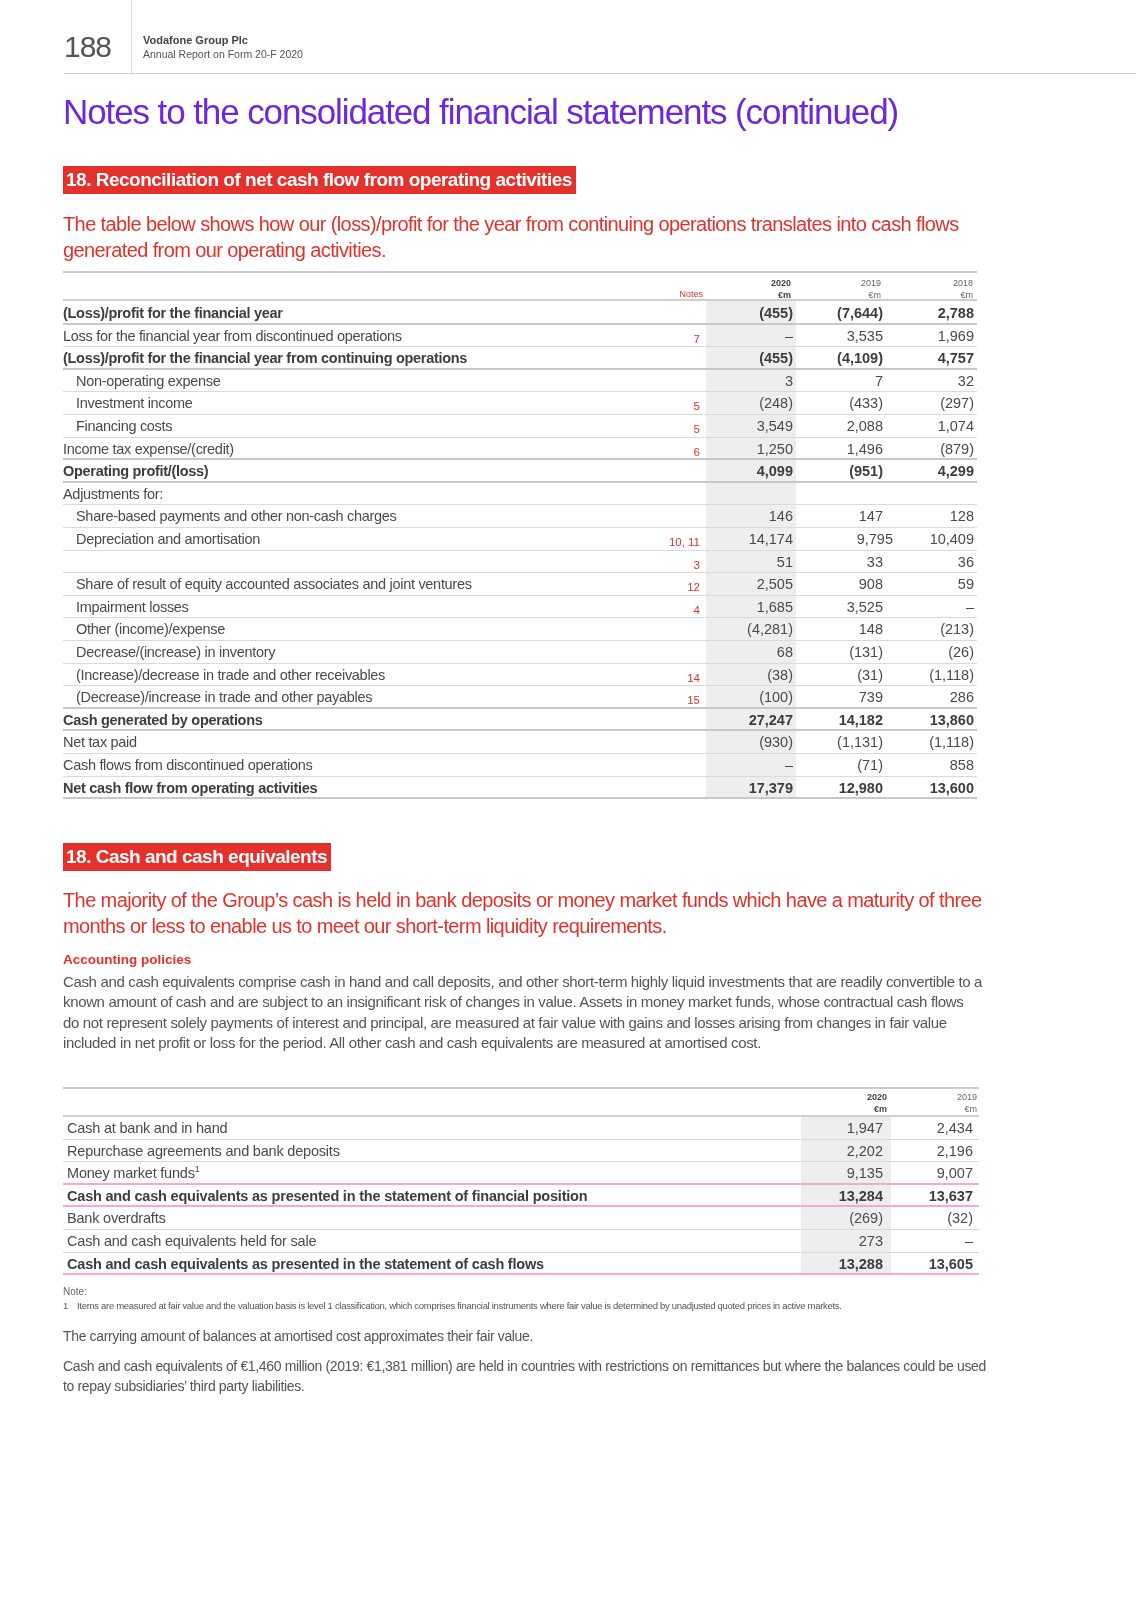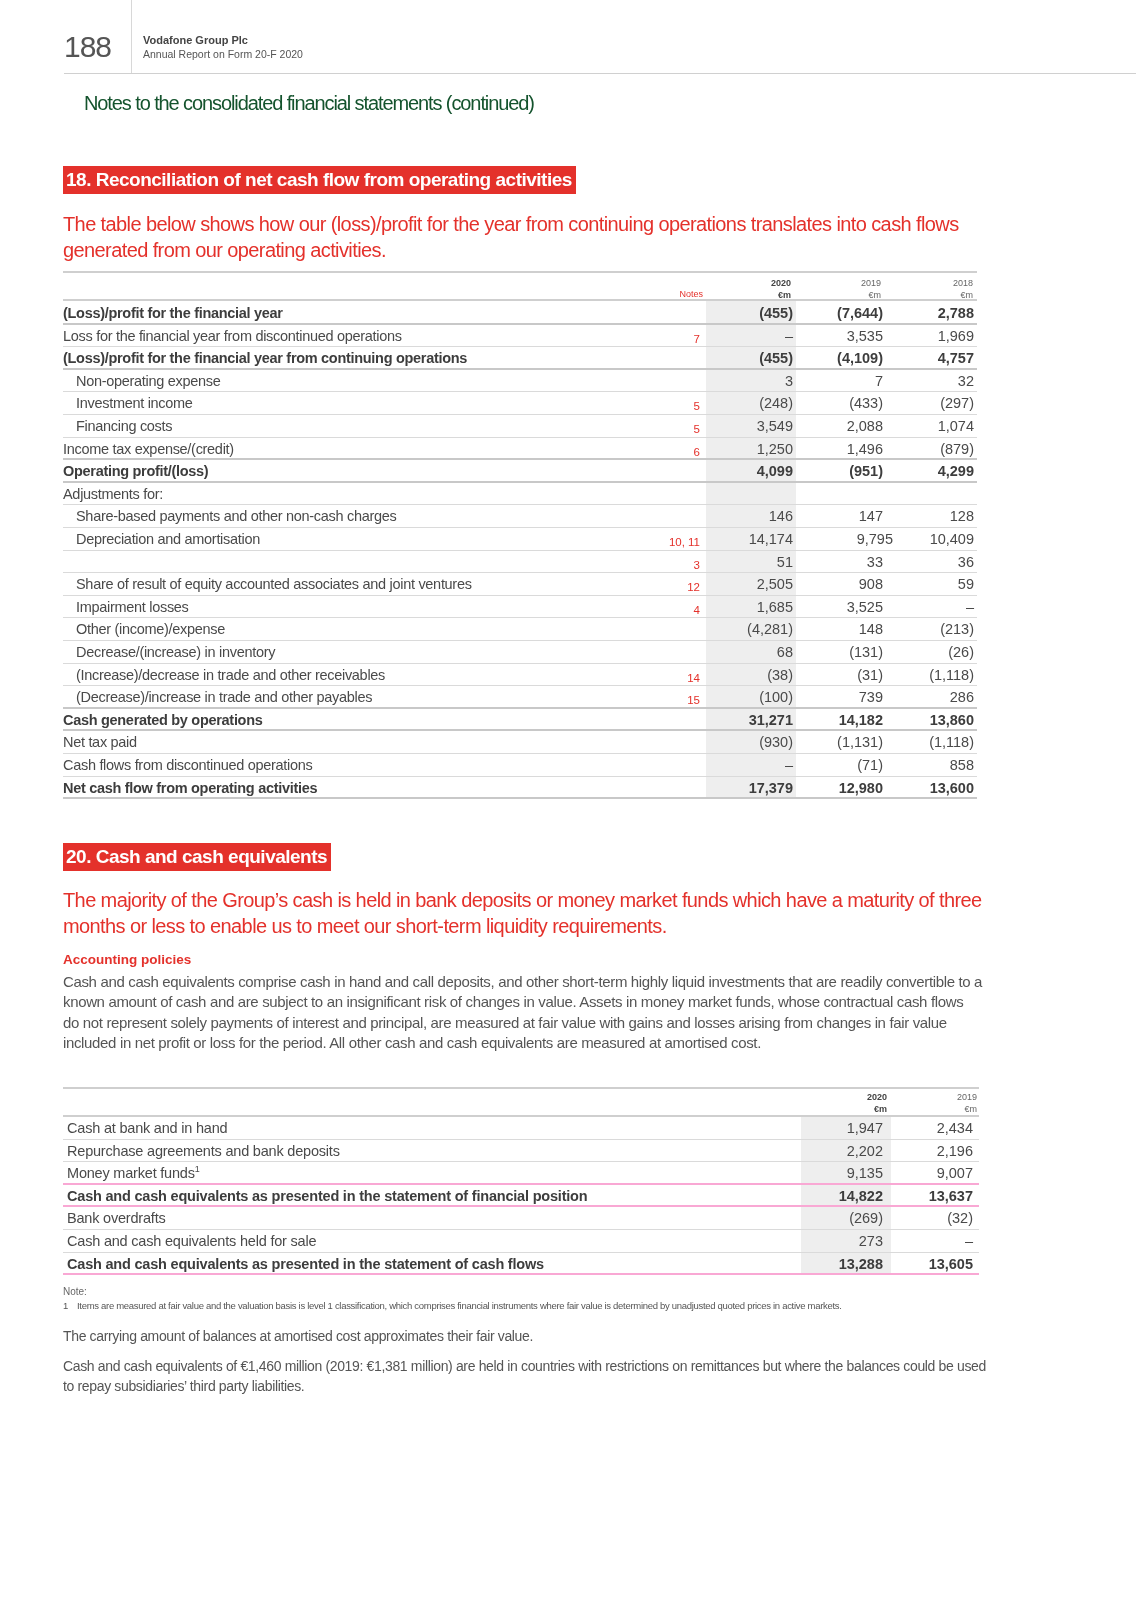--- a/index.html
+++ b/index.html
@@ -5,21 +5,21 @@
   * { box-sizing: border-box; margin: 0; padding: 0; }
   html, body { width: 1136px; height: 1606px; background: #ffffff; }
   body { position: relative; font-family: "Liberation Sans", "DejaVu Sans", sans-serif; color: #4a4a4a; overflow: hidden; }
 
   
   .page-number { position: absolute; left: 64px; top: 30px; font-size: 30px; color: #555; letter-spacing: -1px; font-weight: 300; }
   .vline { position: absolute; left: 131px; top: 0; width: 1px; height: 73px; background: #d8d8d8; }
   .company { position: absolute; left: 143px; top: 34px; font-size: 11px; font-weight: bold; color: #444; }
   .report { position: absolute; left: 143px; top: 48px; font-size: 10.5px; color: #555; }
   .hline { position: absolute; left: 64px; top: 73px; width: 1072px; height: 1px; background: #d0d0d0; }
-  .page-title { position: absolute; left: 63px; top: 92px; font-size: 20px; color: #14532d; letter-spacing: -1.1px; font-weight: 300; margin-left: 21px; }
+  .page-title { position: absolute; left: 63px; top: 92px; font-size: 35px; color: #6d28d9; letter-spacing: -1.1px; font-weight: 300; }
 
   
   .section-badge { position: absolute; left: 63px; background: #e4312b; color: #fff; font-weight: bold; font-size: 19px; padding: 3px 4px 3px 3px; letter-spacing: -0.5px; white-space: nowrap; }
   .section-lead { position: absolute; left: 63px; color: #e4312b; font-size: 20px; line-height: 26px; letter-spacing: -0.6px; width: 920px; }
   .tbl-topline { position: absolute; left: 63px; height: 2px; background: #cfcfcf; }
   .t1-head { position: absolute; left: 63px; top: 275px; width: 914px; height: 26px; border-bottom: 2px solid #cfcfcf; }
   .t1-head .notes { position: absolute; left: 612px; top: 14px; width: 28px; text-align: right; color: #e4312b; font-size: 9px; }
   .t1-head .col { position: absolute; top: 2px; text-align: right; font-size: 9px; line-height: 12px; color: #666; }
   .t1-head .col.bold { font-weight: bold; color: #444; }
 
@@ -205,21 +205,21 @@
     <div class="row thick" style="top: 686.2px;">
       <span class="lbl indent">(Decrease)/increase in trade and other payables</span>
       <span class="note">15</span>
       <span class="v" style="left:640px;width:90px;">(100)</span>
       <span class="v" style="left:730px;width:90px;">739</span>
       <span class="v" style="left:820px;width:91px;">286</span>
     </div>
     <div class="row bold thick" style="top: 708.8px;">
       <span class="lbl">Cash generated by operations</span>
       <span class="note"></span>
-      <span class="v" style="left:640px;width:90px;">31,271</span>
+      <span class="v" style="left:640px;width:90px;">27,247</span>
       <span class="v" style="left:730px;width:90px;">14,182</span>
       <span class="v" style="left:820px;width:91px;">13,860</span>
     </div>
     <div class="row" style="top: 731.4px;">
       <span class="lbl">Net tax paid</span>
       <span class="note"></span>
       <span class="v" style="left:640px;width:90px;">(930)</span>
       <span class="v" style="left:730px;width:90px;">(1,131)</span>
       <span class="v" style="left:820px;width:91px;">(1,118)</span>
     </div>
@@ -232,21 +232,21 @@
     </div>
     <div class="row bold thick" style="top: 776.6px;">
       <span class="lbl">Net cash flow from operating activities</span>
       <span class="note"></span>
       <span class="v" style="left:640px;width:90px;">17,379</span>
       <span class="v" style="left:730px;width:90px;">12,980</span>
       <span class="v" style="left:820px;width:91px;">13,600</span>
     </div>
   </div>
 
-<div class="section-badge" style="top:843px;">20. Cash and cash equivalents</div>
+<div class="section-badge" style="top:843px;">18. Cash and cash equivalents</div>
 <div class="section-lead" style="top:887px;">The majority of the Group’s cash is held in bank deposits or money market funds which have a maturity of three months or less to enable us to meet our short-term liquidity requirements.</div>
 <div class="policy-head">Accounting policies</div>
 <div class="policy-body">Cash and cash equivalents comprise cash in hand and call deposits, and other short-term highly liquid investments that are readily convertible to a known amount of cash and are subject to an insignificant risk of changes in value. Assets in money market funds, whose contractual cash flows do not represent solely payments of interest and principal, are measured at fair value with gains and losses arising from changes in fair value included in net profit or loss for the period. All other cash and cash equivalents are measured at amortised cost.</div>
 
 <div class="shade" style="left:801px; top:1117px; width:90px; height:156px;"></div>
 <div class="t2-head">
   <div class="col bold" style="left:776px; width:48px;">
     <div>2020</div>
     <div>€m</div>
   </div>
@@ -267,21 +267,21 @@
       <span class="v" style="left:730px;width:90px;">2,202</span>
       <span class="v" style="left:820px;width:90px;">2,196</span>
     </div>
     <div class="row2 thick" style="top: 1162.2px;">
       <span class="lbl"><span>Money market funds</span><sup>1</sup></span>
       <span class="v" style="left:730px;width:90px;">9,135</span>
       <span class="v" style="left:820px;width:90px;">9,007</span>
     </div>
     <div class="row2 bold thick" style="top: 1184.8px;">
       <span class="lbl"><span>Cash and cash equivalents as presented in the statement of financial position</span><sup></sup></span>
-      <span class="v" style="left:730px;width:90px;">14,822</span>
+      <span class="v" style="left:730px;width:90px;">13,284</span>
       <span class="v" style="left:820px;width:90px;">13,637</span>
     </div>
     <div class="row2" style="top: 1207.4px;">
       <span class="lbl"><span>Bank overdrafts</span><sup></sup></span>
       <span class="v" style="left:730px;width:90px;">(269)</span>
       <span class="v" style="left:820px;width:90px;">(32)</span>
     </div>
     <div class="row2" style="top: 1230px;">
       <span class="lbl"><span>Cash and cash equivalents held for sale</span><sup></sup></span>
       <span class="v" style="left:730px;width:90px;">273</span>

